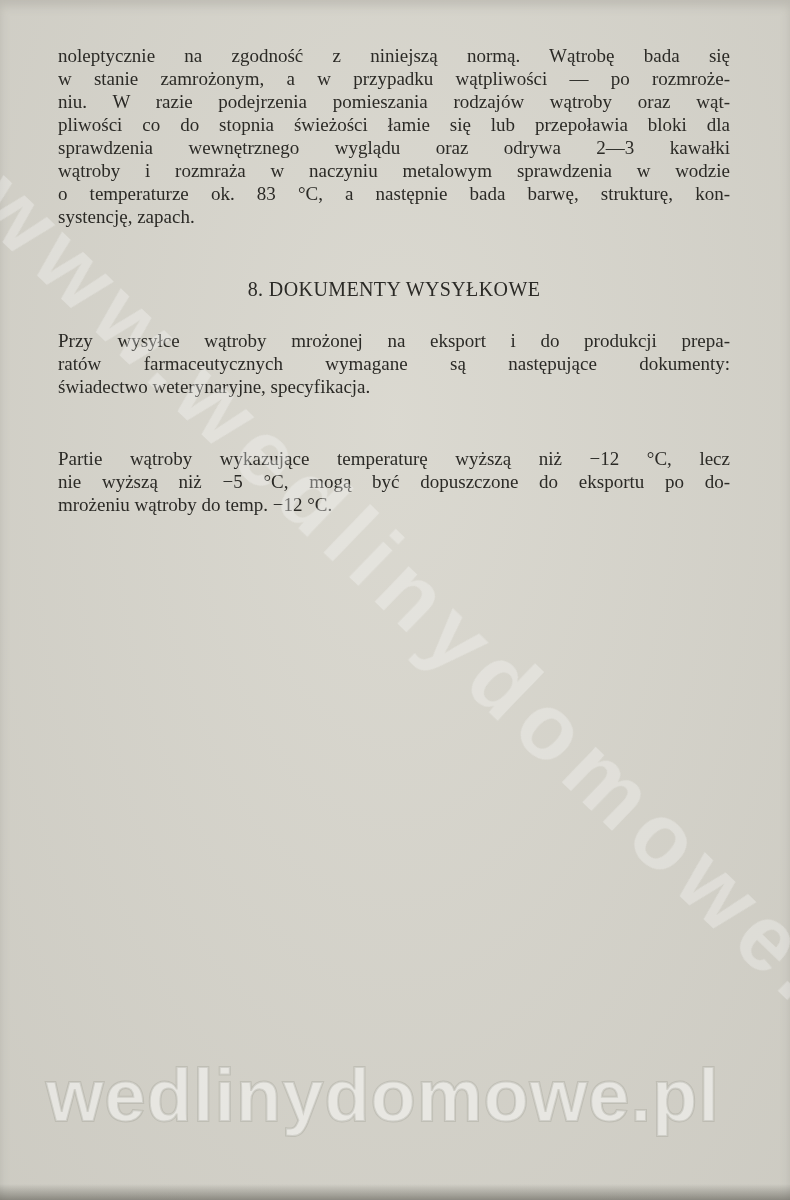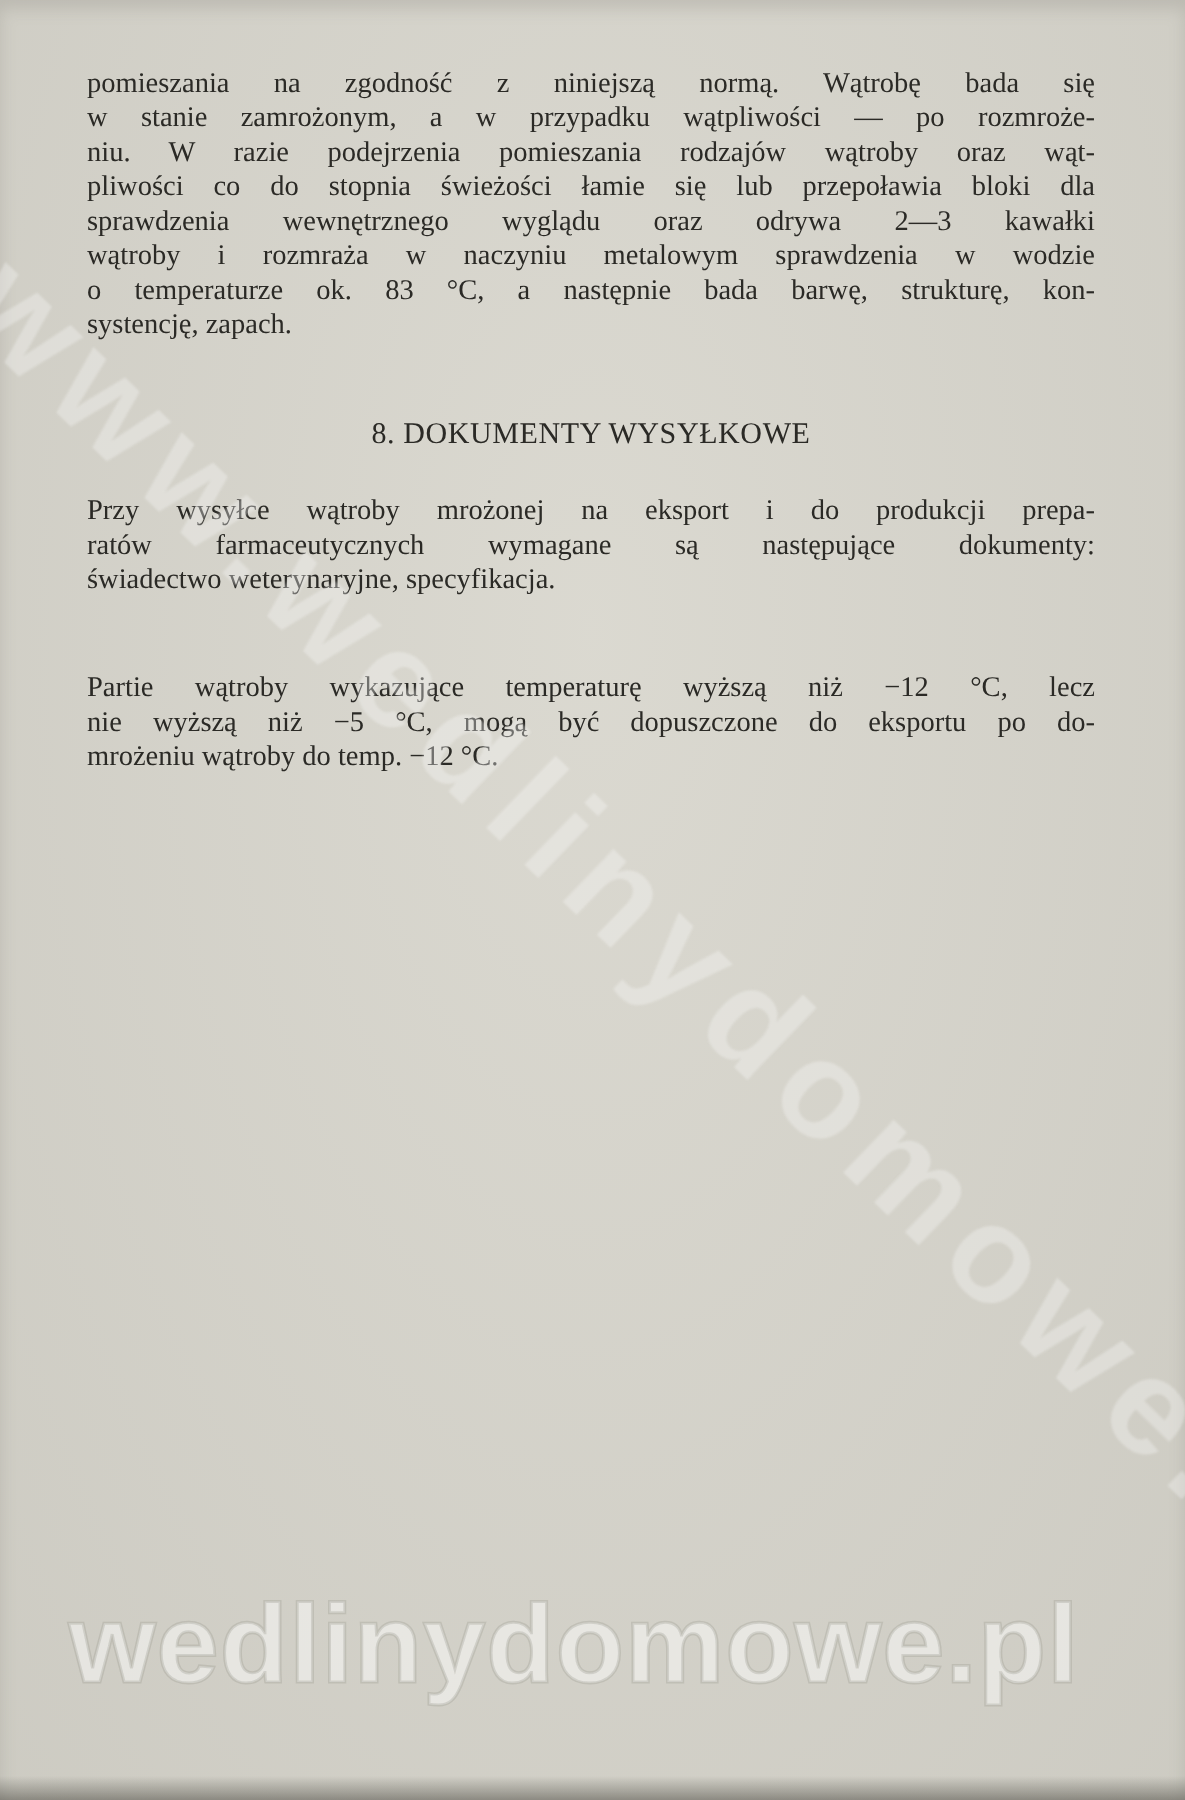--- a/index.html
+++ b/index.html
@@ -91,21 +91,21 @@
   }
 </style>
 </head>
 <body>
 
 <div class="page">
 
   <div class="content">
 
     <p class="para" id="para1">
-      <span class="line">pomieszania na zgodność z niniejszą normą. Wątrobę bada się</span>
+      <span class="line">noleptycznie na zgodność z niniejszą normą. Wątrobę bada się</span>
       <span class="line">w stanie zamrożonym, a w przypadku wątpliwości — po rozmroże-</span>
       <span class="line">niu. W razie podejrzenia pomieszania rodzajów wątroby oraz wąt-</span>
       <span class="line">pliwości co do stopnia świeżości łamie się lub przepoławia bloki dla</span>
       <span class="line">sprawdzenia wewnętrznego wyglądu oraz odrywa 2—3 kawałki</span>
       <span class="line">wątroby i rozmraża w naczyniu metalowym sprawdzenia w wodzie</span>
       <span class="line">o temperaturze ok. 83 °C, a następnie bada barwę, strukturę, kon-</span>
       <span class="line last">systencję, zapach.</span>
     </p>
 
     <h2 class="heading" id="heading8">8. DOKUMENTY WYSYŁKOWE</h2>

